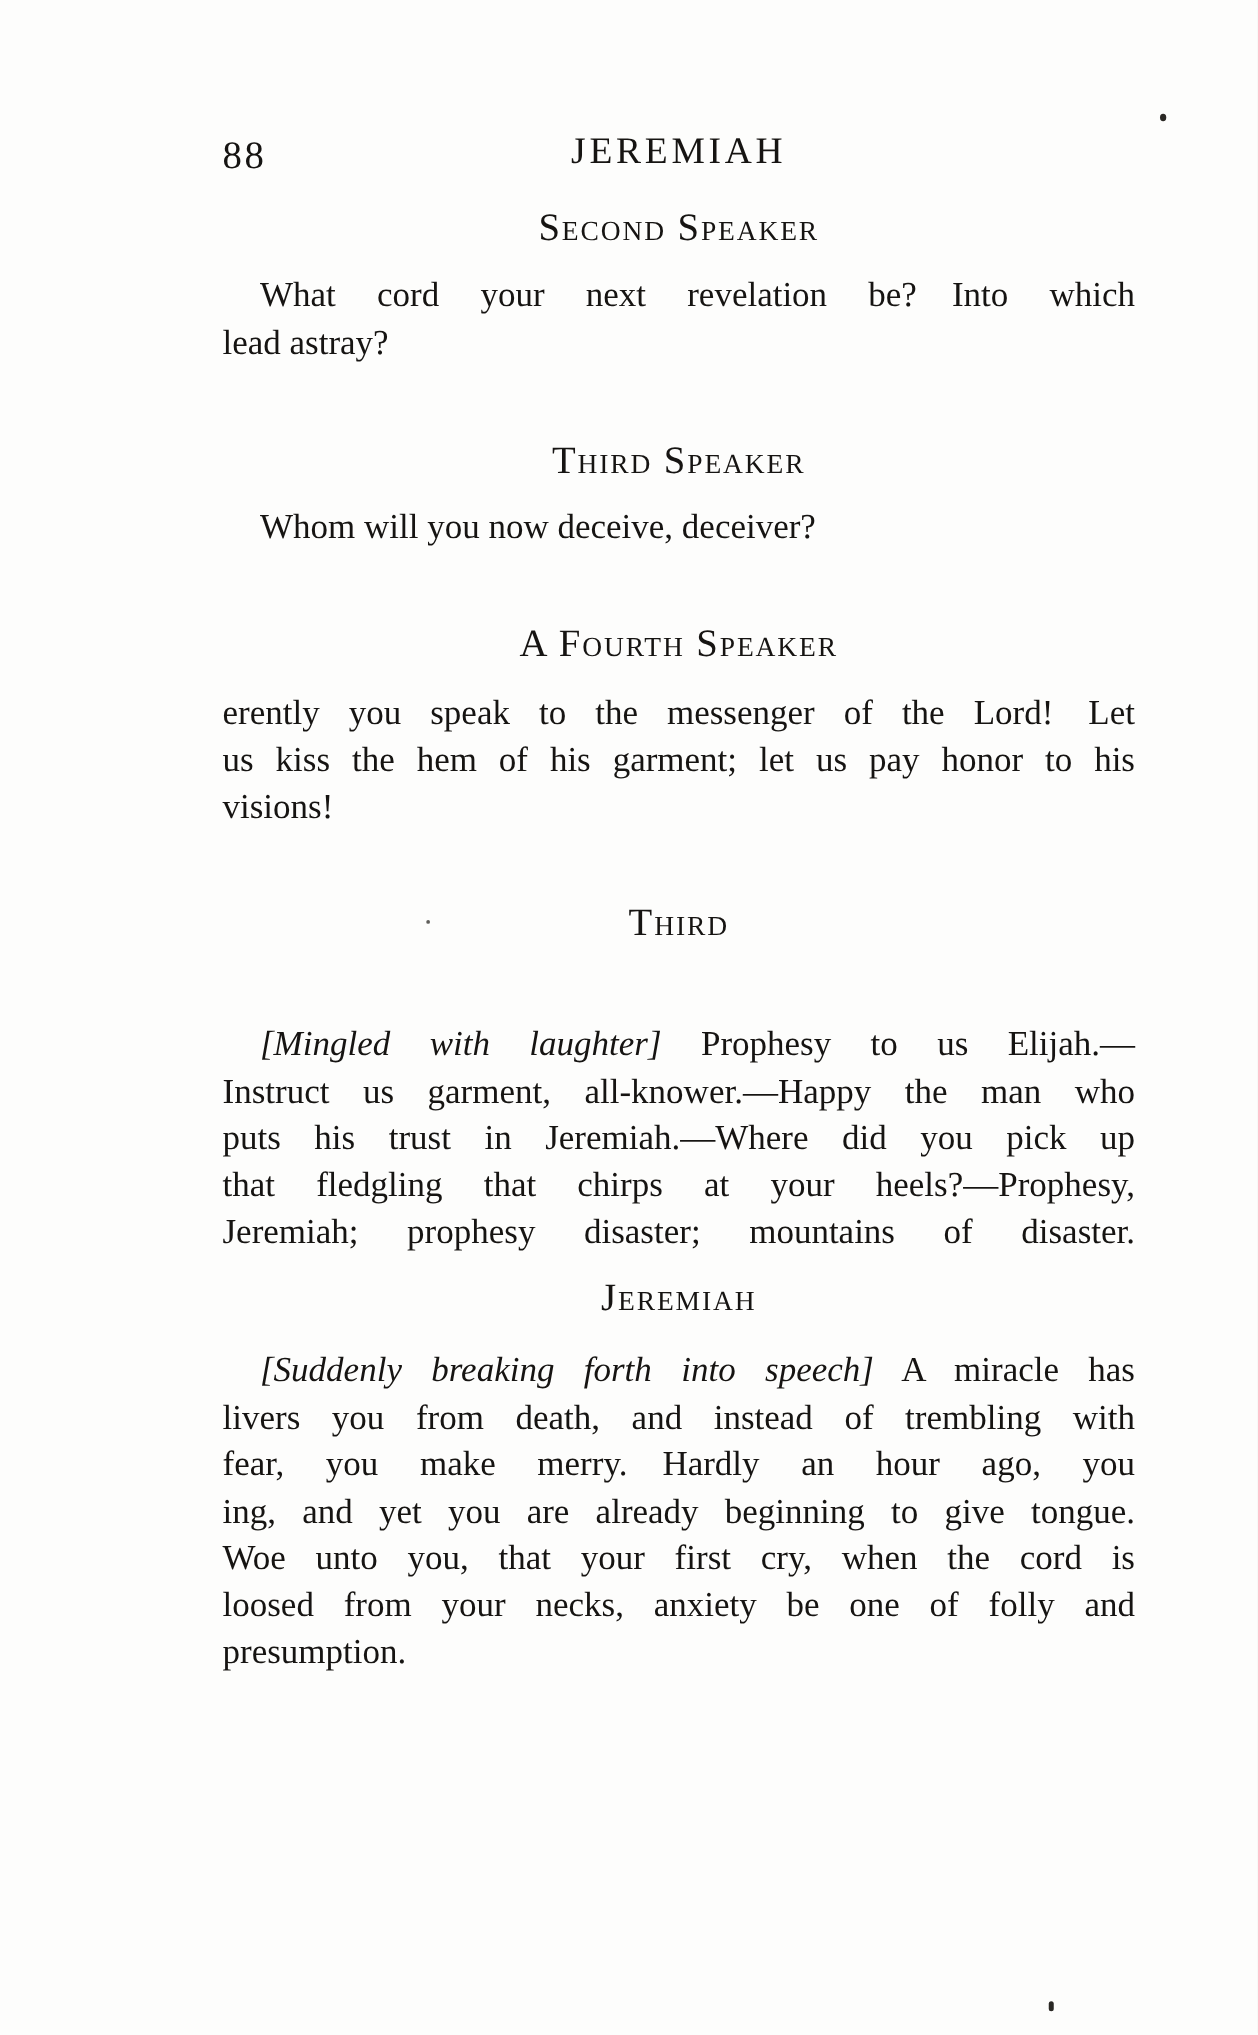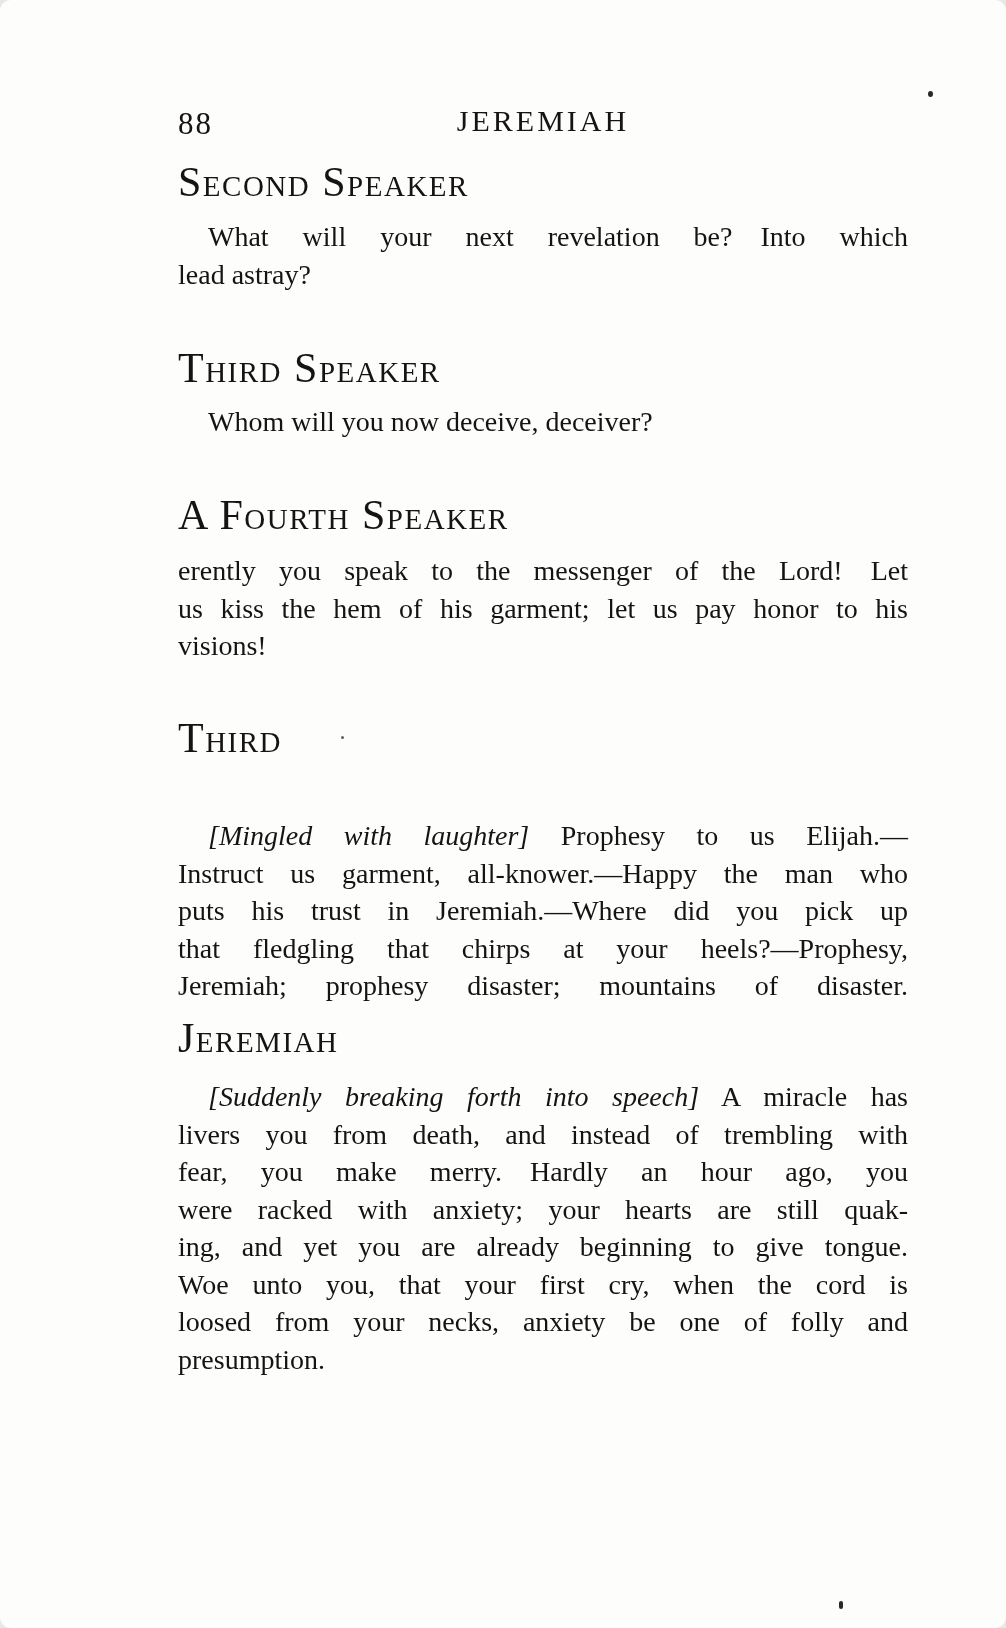--- a/index.html
+++ b/index.html
@@ -12,38 +12,38 @@
     font-family:"Liberation Serif", serif;
   }
   .page{
     position:relative;
     width:1006px;
     height:1628px;
     margin:0 auto;
     background:var(--paper);
     color:var(--ink);
     overflow:hidden;
-    border-radius:11px;
   }
   .abs{position:absolute;left:178px;width:730px;}
 
   .header{top:104px;height:40px;}
   .page-number{
     position:absolute;left:0;top:2px;
     font-size:31px;letter-spacing:2px;
   }
   .running-title{
     text-align:center;
     font-size:30px;
     letter-spacing:3px;
   }
 
   .speaker-heading{
+    text-align:center;
     font-variant:small-caps;
-    font-size:42px;
+    font-size:31px;
     letter-spacing:1.5px;
     line-height:36px;
   }
 
   .speech{
     font-size:28px;
     line-height:37.5px;
   }
   .line{min-height:37.5px;}
   .j{text-align:justify;text-align-last:justify;}
@@ -65,21 +65,21 @@
 
 <div class="page">
 
   <div class="abs header">
     <span class="page-number">88</span>
     <div class="running-title">JEREMIAH</div>
   </div>
 
   <div class="abs speaker-heading" style="top:164px">Second Speaker</div>
   <div class="abs speech" style="top:218px">
-    <div class="line j indent">What will your next revelation be? Into which</div>
+    <div class="line j indent">What cord your next revelation be? Into which</div>
     <div class="line l">lead astray?</div>
   </div>
 
   <div class="abs speaker-heading" style="top:350px">Third Speaker</div>
   <div class="abs speech" style="top:403px">
     <div class="line l indent">Whom will you now deceive, deceiver?</div>
   </div>
 
   <div class="abs speaker-heading" style="top:497px">A Fourth Speaker</div>
   <div class="abs speech" style="top:552px">
@@ -95,21 +95,20 @@
     <div class="line j">puts his trust in Jeremiah.—Where did you pick up</div>
     <div class="line j">that fledgling that chirps at your heels?—Prophesy,</div>
     <div class="line j">Jeremiah; prophesy disaster; mountains of disaster.</div>
   </div>
 
   <div class="abs speaker-heading" style="top:1020px">Jeremiah</div>
   <div class="abs speech" style="top:1078px">
     <div class="line j indent"><span class="it">[Suddenly breaking forth into speech]</span><span> A miracle has</span></div>
     <div class="line j">livers you from death, and instead of trembling with</div>
     <div class="line j">fear, you make merry. Hardly an hour ago, you</div>
-    <div class="line j">were racked with anxiety; your hearts are still quak-</div>
     <div class="line j">ing, and yet you are already beginning to give tongue.</div>
     <div class="line j">Woe unto you, that your first cry, when the cord is</div>
     <div class="line j">loosed from your necks, anxiety be one of folly and</div>
     <div class="line l">presumption.</div>
   </div>
 
   <div class="speck speck-1"></div>
   <div class="speck speck-2"></div>
   <div class="speck speck-3"></div>
 

